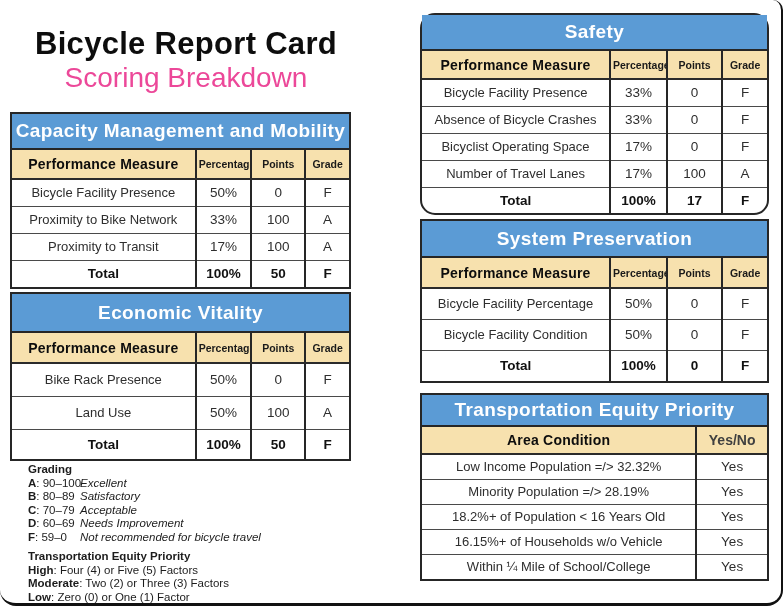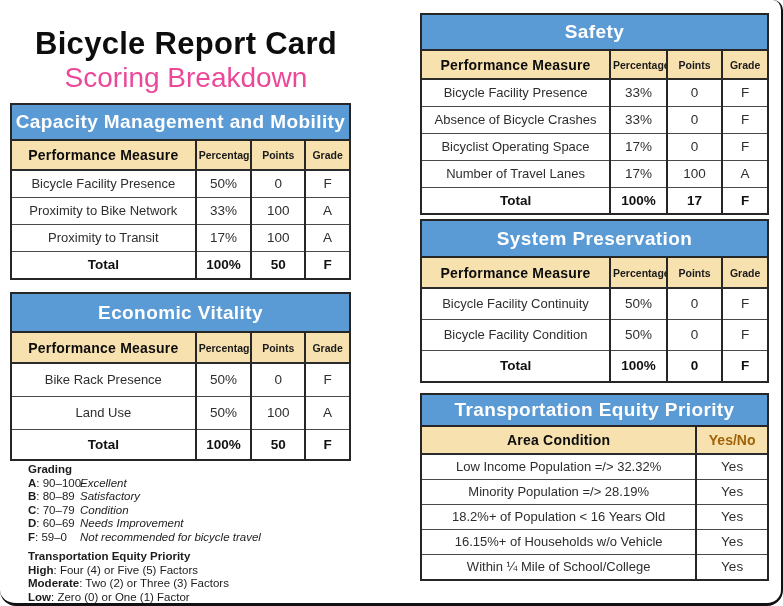--- a/index.html
+++ b/index.html
@@ -21,33 +21,33 @@
   .card table{width:100%; border-collapse:collapse; table-layout:fixed;}
   .card thead tr{height:var(--subh,29px); background:var(--tan,#F7E1AE);}
   .card tbody tr{height:var(--rowh,27px);}
   .card tbody tr.total-row{height:var(--totalh,27px);padding-left:26px;}
   .card th,.card td{padding:0 2px; text-align:center; vertical-align:middle; overflow:hidden; white-space:nowrap;}
   .card th:nth-child(n+2),.card td:nth-child(n+2){border-left:2px solid #262626;}
   .card thead th{border-bottom:2px solid #2b2b2b;}
   .card tbody tr + tr td{border-top:1.5px solid #4a4a4a;}
   .th-main{font-size:14px; font-weight:bold; color:#0d0d0d; letter-spacing:0.2px;}
   .th-small{font-size:10.5px; font-weight:bold; color:#1a1a1a;}
-  .th-mid{font-size:14px; font-weight:bold; color:#a16207;}
+  .th-mid{font-size:14px; font-weight:bold; color:#404040;}
   .measure-cell{font-size:13px; color:#2e2e2e;}
   .value-cell{font-size:13.5px; color:#2e2e2e;}
   .total-row td{font-weight:bold; color:#111; font-size:13.5px;}
 
   .kind-grade col.c1{width:54.5%}.kind-grade col.c2{width:16.5%}
   .kind-grade col.c3{width:16%}.kind-grade col.c4{width:13%}
   .kind-yesno col.c1{width:79.5%}.kind-yesno col.c2{width:20.5%}
 
   
-  #card-capacity{left:10px;  top:103px; width:341px; --titleh:34px; --subh:29px; --rowh:27px; --totalh:27px;}
+  #card-capacity{left:10px;  top:112px; width:341px; --titleh:34px; --subh:29px; --rowh:27px; --totalh:27px;}
   #card-economic{left:10px;  top:292px; width:341px; --titleh:37px; --subh:30px; --rowh:33px; --totalh:30px;}
-  #card-safety  {left:420px; top:13px;  width:349px; --titleh:34px; --subh:28px; --rowh:27px; --totalh:26px;}
+  #card-safety  {left:420px; top:13px;  width:349px;border-radius:15px; --titleh:34px; --subh:28px; --rowh:27px; --totalh:26px;}
   #card-system  {left:420px; top:219px; width:349px; --titleh:35px; --subh:30px; --rowh:31px; --totalh:31px;}
   #card-equity  {left:420px; top:393px; width:349px; --titleh:30px; --subh:27px; --rowh:25px;}
 
   
   .legend{position:absolute; left:28px; top:463px; width:330px; font-size:11.5px; line-height:13.5px; color:#1c1c1c;}
   .legend-title{font-weight:bold; margin-top:6px;}
   .legend-title:first-child{margin-top:0;}
   .lg-row{white-space:nowrap;}
   .lg-range{display:inline-block; width:52px;}
   .lg-range b{font-weight:bold;}
@@ -213,21 +213,21 @@
         <thead>
           <tr>
             <th class="th-main">Performance Measure</th>
             <th class="th-small">Percentage</th>
             <th class="th-small">Points</th>
             <th class="th-small">Grade</th>
           </tr>
         </thead>
         <tbody>
           <tr>
-            <td class="measure-cell">Bicycle Facility Continuity</td>
+            <td class="measure-cell">Bicycle Facility Percentage</td>
             <td class="value-cell">50%</td>
             <td class="value-cell">0</td>
             <td class="value-cell">F</td>
           </tr>
           <tr>
             <td class="measure-cell">Bicycle Facility Condition</td>
             <td class="value-cell">50%</td>
             <td class="value-cell">0</td>
             <td class="value-cell">F</td>
           </tr>
@@ -277,21 +277,21 @@
           </tr>
         </tbody>
       </table>
     </div>
 
   <div class="legend">
     <div class="legend-title">Grading</div>
     <div>
         <div class="lg-row"><span class="lg-range"><b>A</b>: 90–100</span><span class="lg-desc">Excellent</span></div>
         <div class="lg-row"><span class="lg-range"><b>B</b>: 80–89</span><span class="lg-desc">Satisfactory</span></div>
-        <div class="lg-row"><span class="lg-range"><b>C</b>: 70–79</span><span class="lg-desc">Condition</span></div>
+        <div class="lg-row"><span class="lg-range"><b>C</b>: 70–79</span><span class="lg-desc">Acceptable</span></div>
         <div class="lg-row"><span class="lg-range"><b>D</b>: 60–69</span><span class="lg-desc">Needs Improvement</span></div>
         <div class="lg-row"><span class="lg-range"><b>F</b>: 59–0</span><span class="lg-desc">Not recommended for bicycle travel</span></div>
       </div>
     <div class="legend-title">Transportation Equity Priority</div>
     <div>
         <div class="lg-row"><b>High</b>: Four (4) or Five (5) Factors</div>
         <div class="lg-row"><b>Moderate</b>: Two (2) or Three (3) Factors</div>
         <div class="lg-row"><b>Low</b>: Zero (0) or One (1) Factor</div>
       </div>
   </div>

